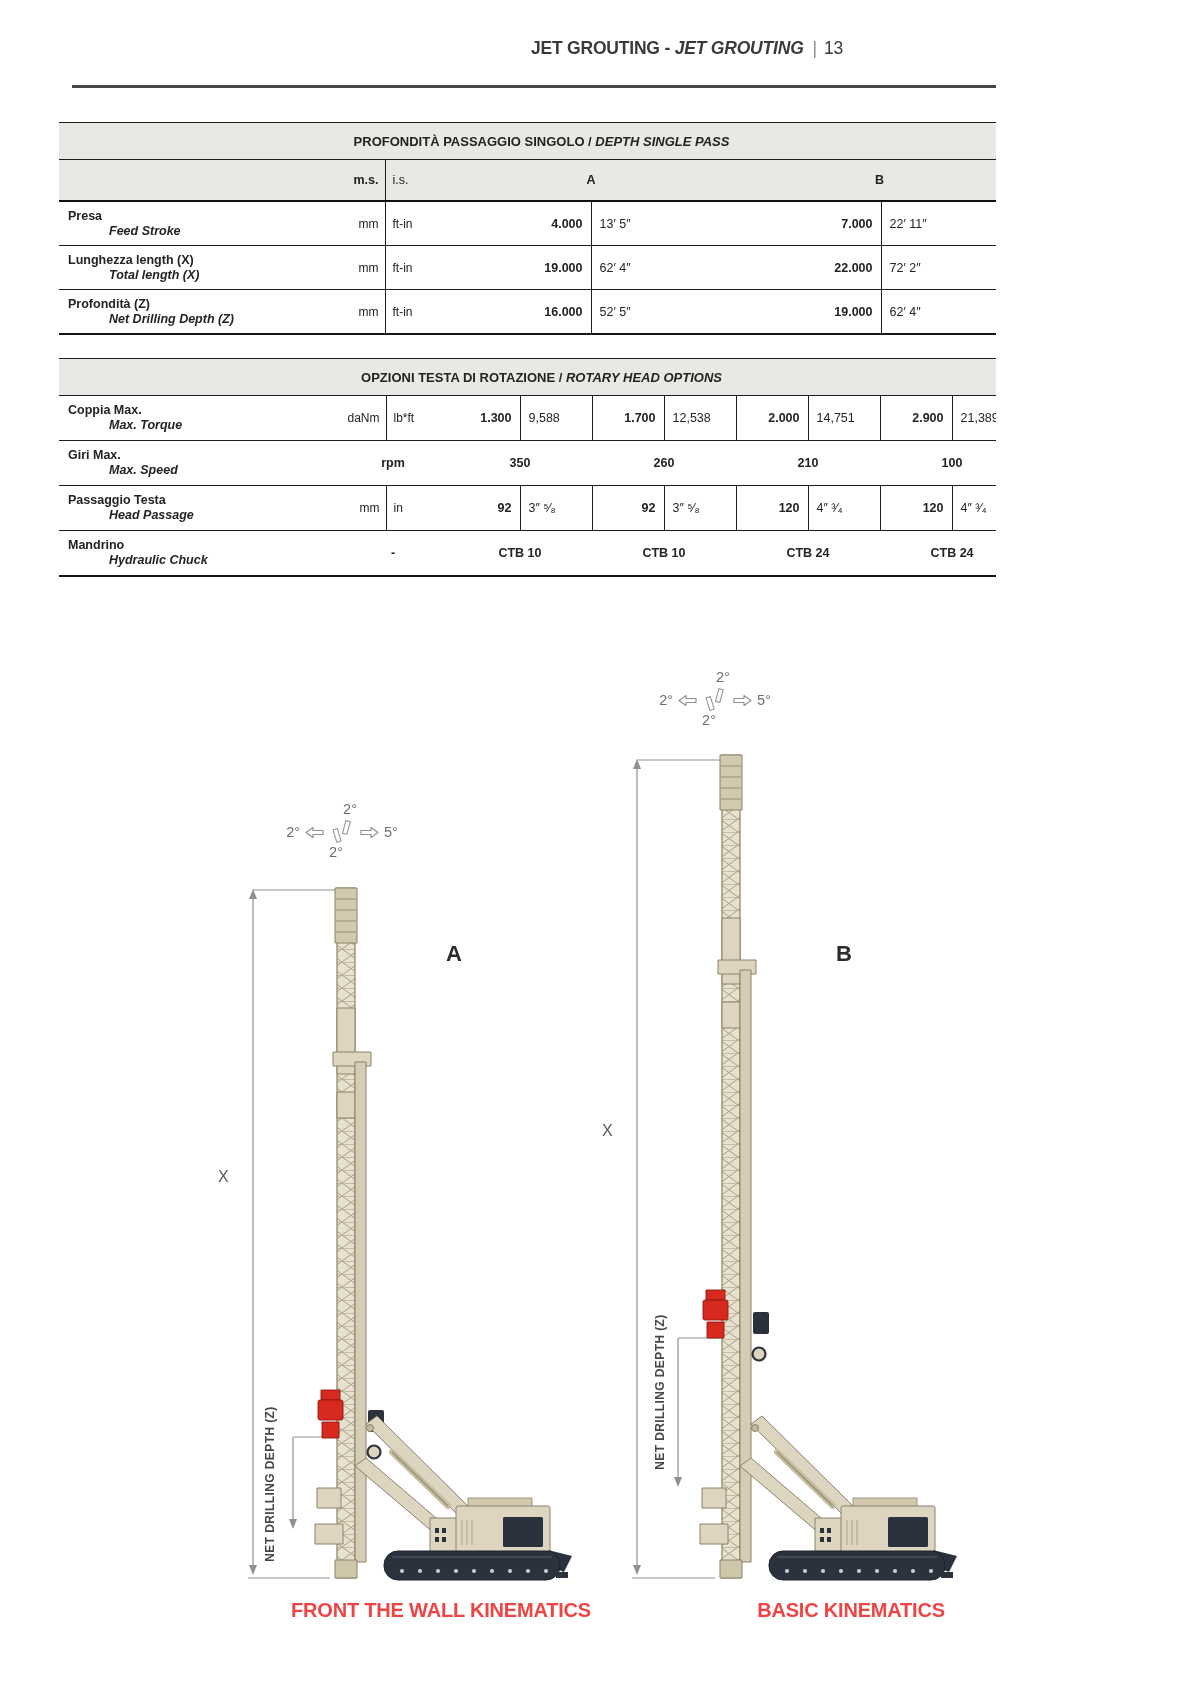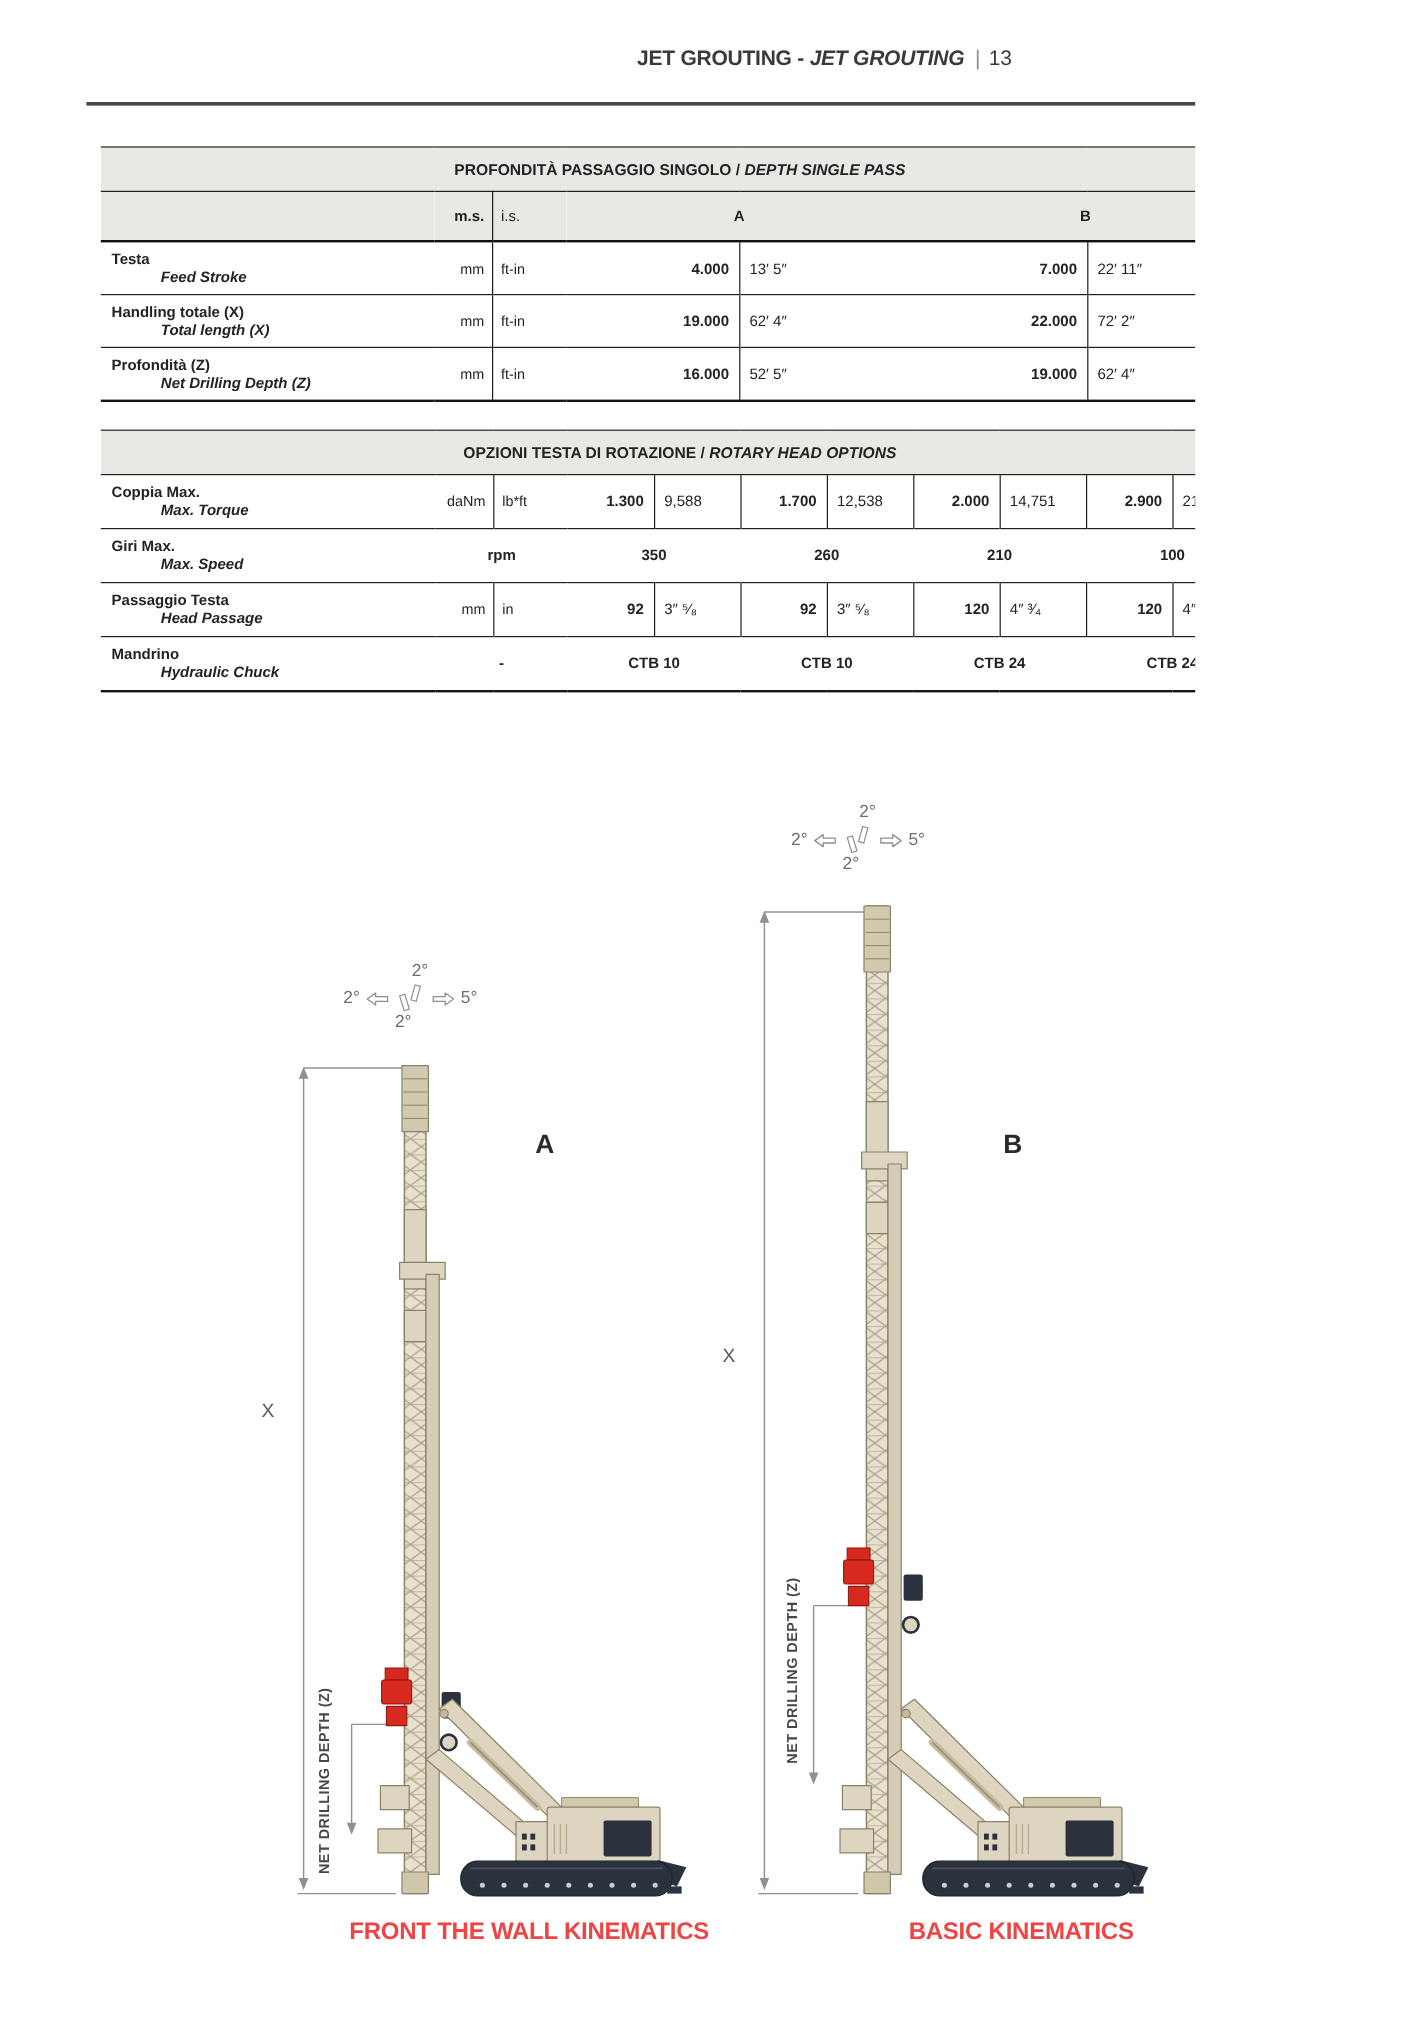--- a/index.html
+++ b/index.html
@@ -11,21 +11,21 @@
   .hdr { position:absolute; top:38px; right:153px; white-space:nowrap;
          font-size:17.5px; letter-spacing:-0.2px; color:#3a3a3a; }
   .hdr .b  { font-weight:bold; }
   .hdr .bi { font-weight:bold; font-style:italic; }
   .hdr .sep { color:#8d8d8d; font-weight:300; padding:0 7px 0 9px; }
   .hdr .pg { font-weight:normal; color:#3a3a3a; }
   .rule { position:absolute; top:85px; left:72px; width:965px; height:2.5px; background:#474747; }
 
   
   table { border-collapse:collapse; table-layout:fixed; width:965px;
-          position:absolute; left:84px; color:#232323;
+          position:absolute; left:59px; color:#232323;
           border-top:1.2px solid #1e1e1e; border-bottom:2.4px solid #161616; }
   #t1 { top:122px; } #t2 { top:358px; }
   td { vertical-align:middle; overflow:hidden; }
   .ttl-row td { background:#e9e8e4; text-align:center; height:34px;
                 font-weight:bold; font-size:13px; border-bottom:1px solid #1e1e1e; }
   .ttl-row .it { font-style:italic; }
   tr.hd td { background:#e9e8e4; border-bottom:2.6px solid #111; font-size:12.5px; }
   #t1 tr.hd td { height:38px; } #t2 tr.hd td { height:44px; }
   tr.dr { border-bottom:1px solid #1e1e1e; }
   #t1 tr.dr td { height:41px; } #t2 tr.dr td { height:42px; }
@@ -85,33 +85,33 @@
     </tr>
     <tr class="hd">
       <td class="lab"></td>
       <td class="hms">m.s.</td>
       <td class="his bl">i.s.</td>
       <td class="mdl" colspan="2">A</td>
       <td class="mdl" colspan="2">B</td>
     </tr>
     <tr class="dr">
       <td class="lab">
-        <div class="l1">Testa</div>
+        <div class="l1">Presa</div>
         <div class="l2">Feed Stroke</div>
       </td>
       <td class="ms">mm</td>
       <td class="is bl">ft-in</td>
       <td class="met">4.000</td>
       <td class="imp bl">13′ 5″</td>
       <td class="met">7.000</td>
       <td class="imp bl">22′ 11″</td>
     </tr>
     <tr class="dr">
       <td class="lab">
-        <div class="l1">Handling totale (X)</div>
+        <div class="l1">Lunghezza length (X)</div>
         <div class="l2">Total length (X)</div>
       </td>
       <td class="ms">mm</td>
       <td class="is bl">ft-in</td>
       <td class="met">19.000</td>
       <td class="imp bl">62′ 4″</td>
       <td class="met">22.000</td>
       <td class="imp bl">72′ 2″</td>
     </tr>
     <tr class="dr">

